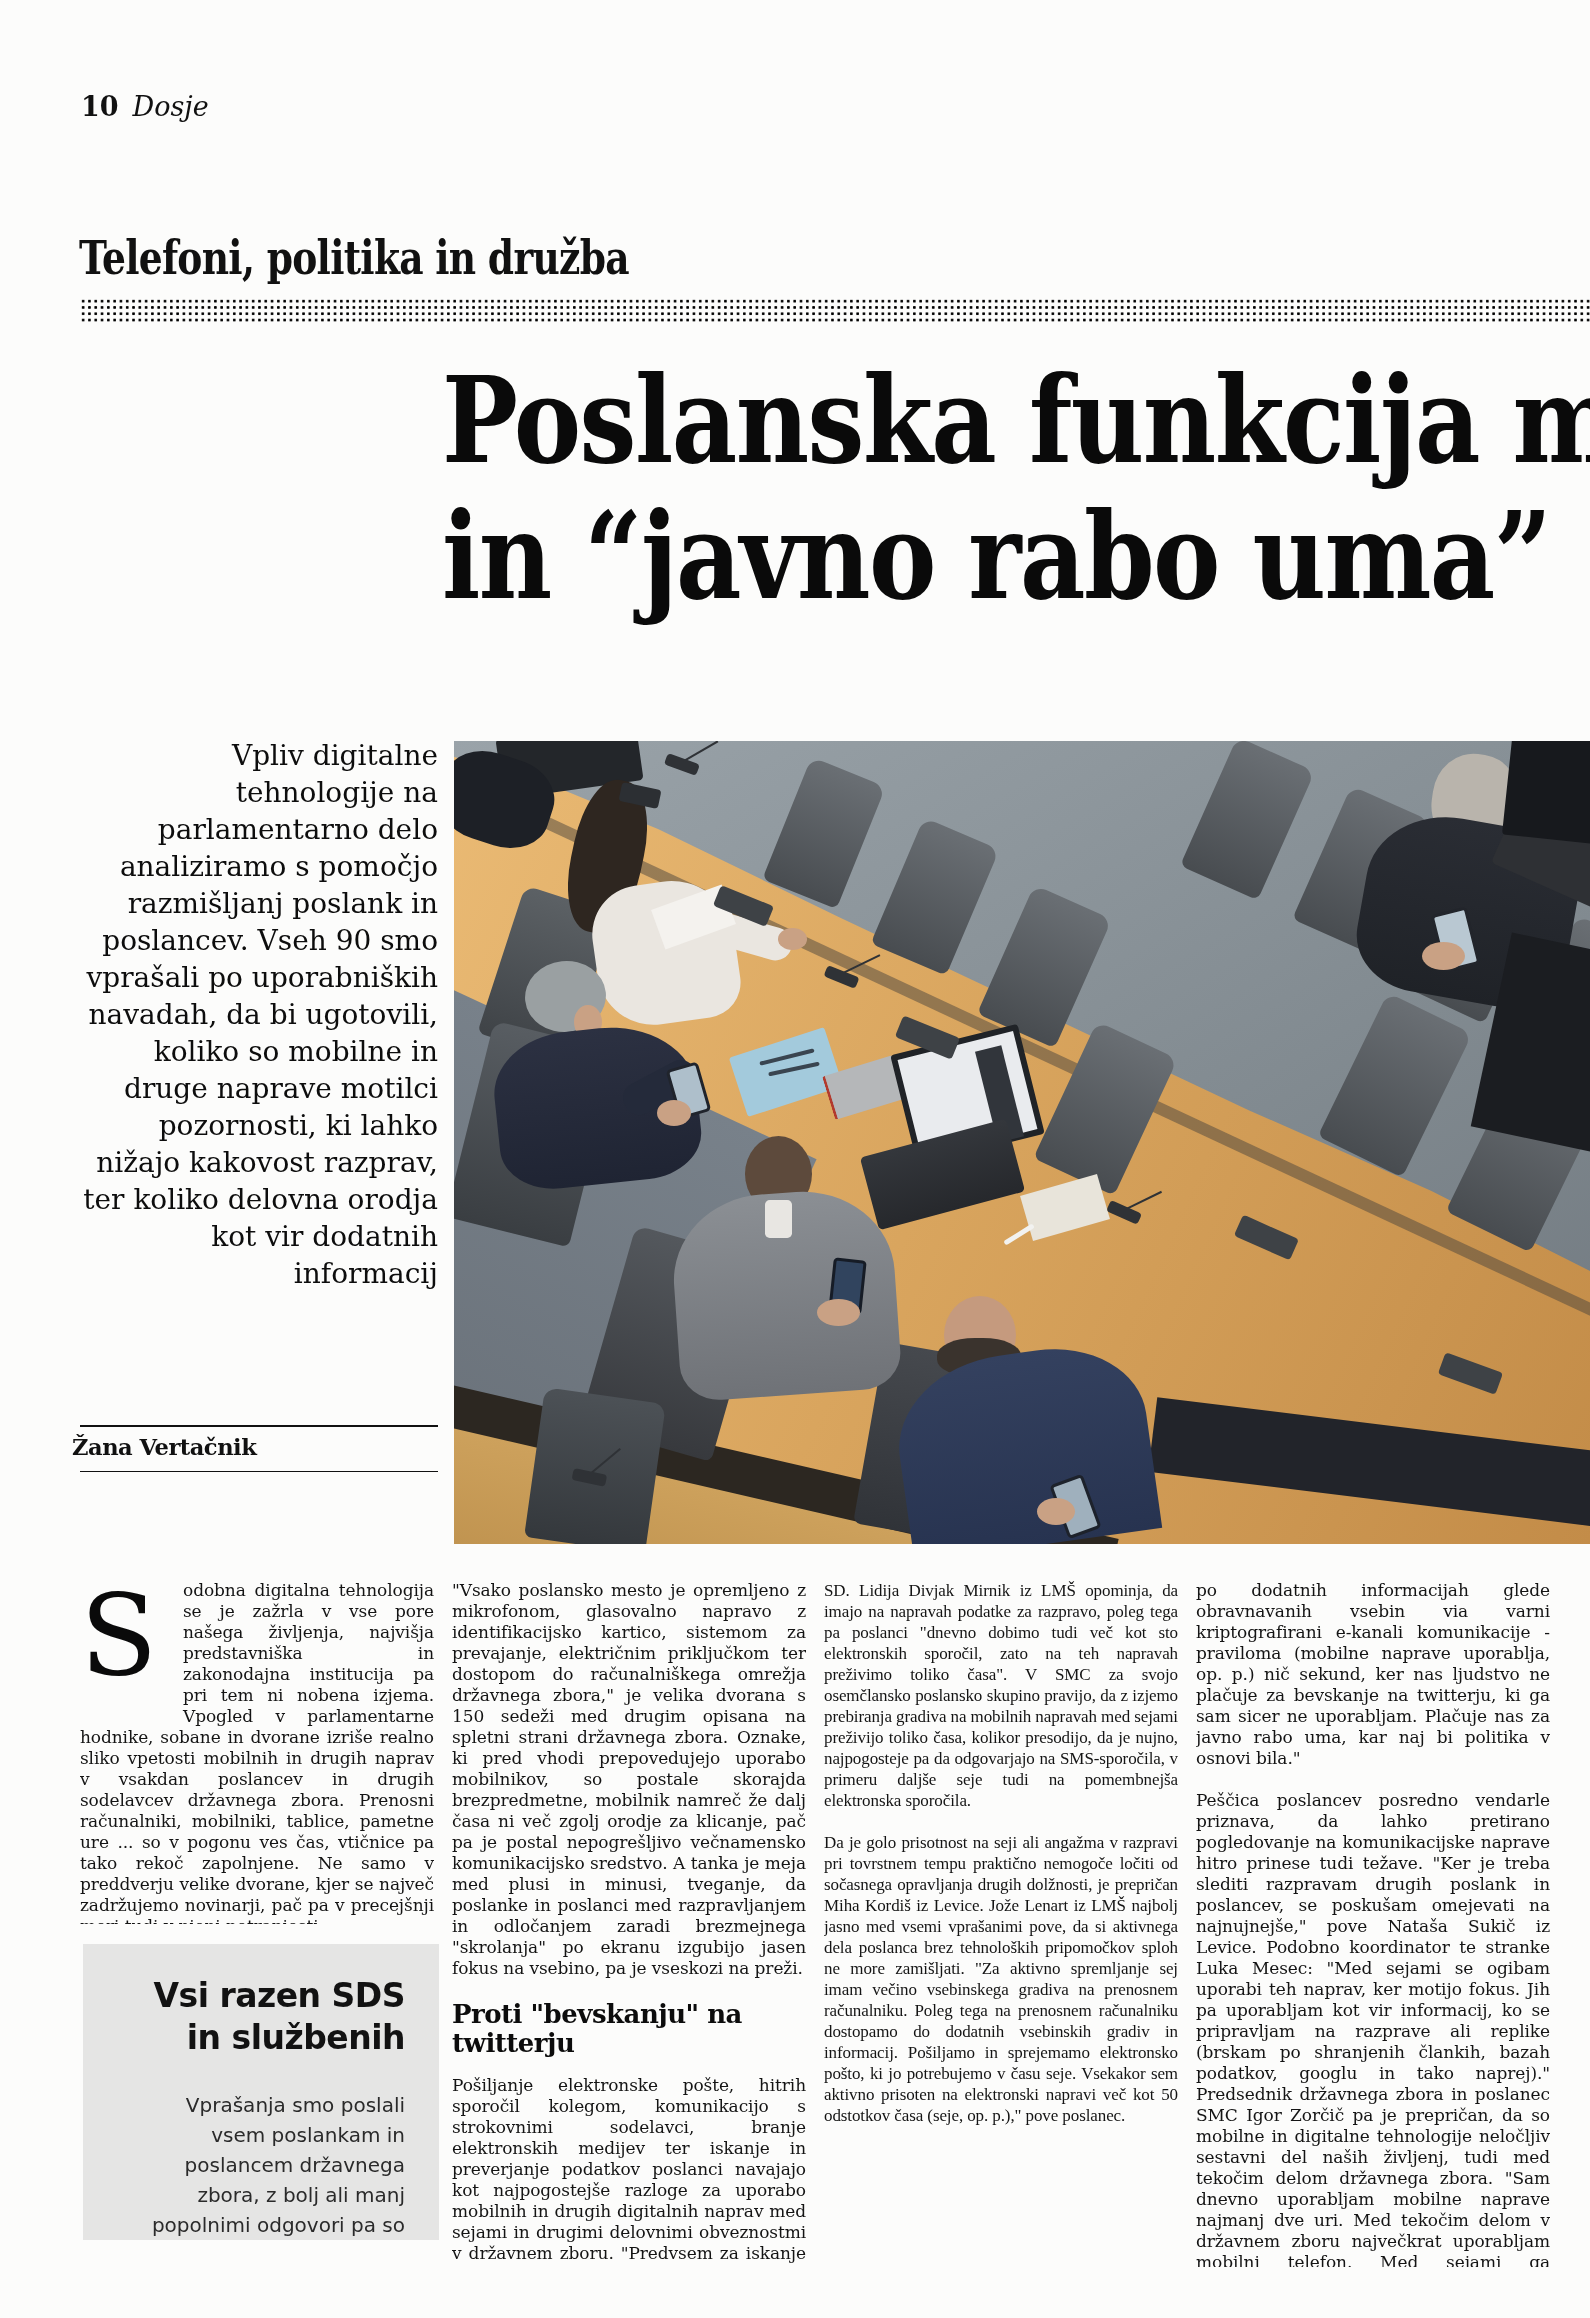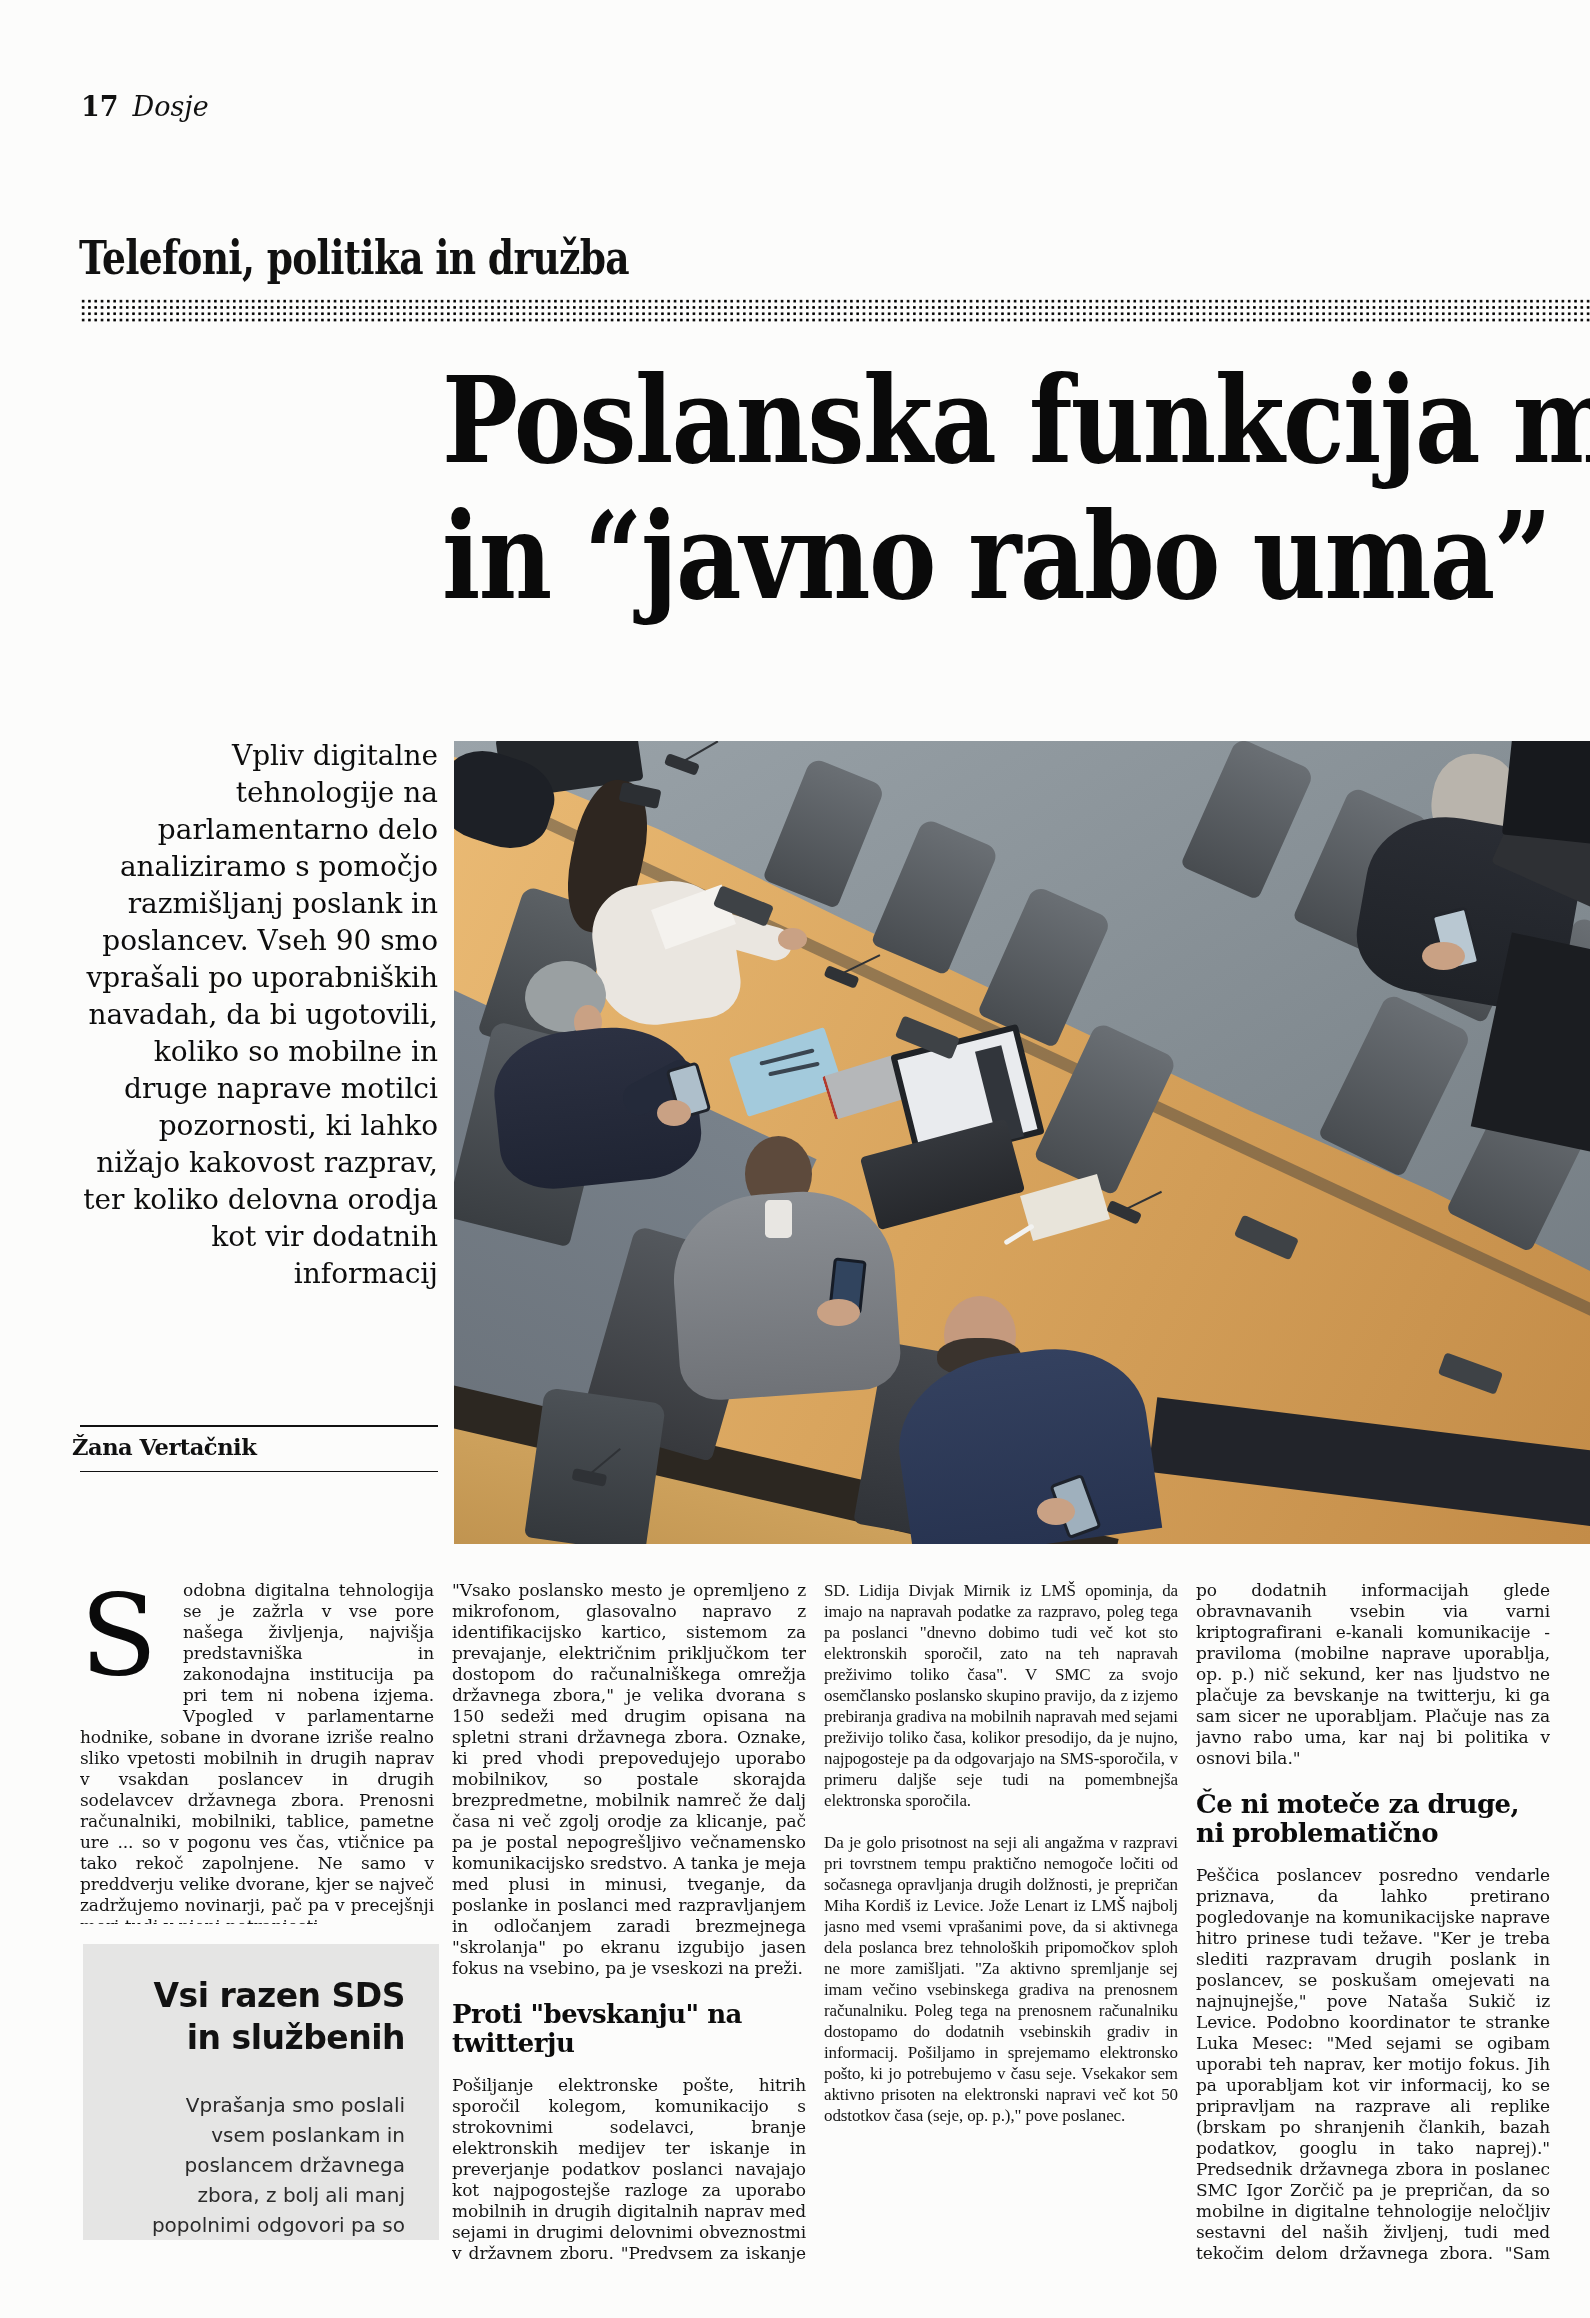--- a/index.html
+++ b/index.html
@@ -70,21 +70,21 @@
   .skin{background:#c9a184;border-radius:50%;}
   .micbase{width:34px;height:12.2px;background:#2f3236;border-radius:3.8px;}
   .micstalk{width:2.4px;height:43px;background:#2f3236;}
 </style>
 </head>
 <body>
 
 <div class="page">
 
   <div class="folio">
-    <span class="num">17</span><span class="sec">Dosje</span>
+    <span class="num">10</span><span class="sec">Dosje</span>
   </div>
   <div class="kicker">Telefoni, politika in družba</div>
   <div class="dotrule"></div>
 
   <div class="headline">
     <span>Poslanska funkcija m</span><br>
     <span>in “javno rabo uma”</span>
   </div>
 
   <div class="lead">Vpliv digitalne tehnologije na parlamentarno delo analiziramo s pomočjo razmišljanj poslank in poslancev. Vseh 90 smo vprašali po uporabniških navadah, da bi ugotovili, koliko so mobilne in druge naprave motilci pozornosti, ki lahko nižajo kakovost razprav, ter koliko delovna orodja kot vir dodatnih informacij</div>
@@ -200,21 +200,20 @@
   </div>
 
   <div class="bodycol c3">
     <p>SD. Lidija Divjak Mirnik iz LMŠ opominja, da imajo na napravah podatke za razpravo, poleg tega pa poslanci "dnevno dobimo tudi več kot sto elektronskih sporočil, zato na teh napravah preživimo toliko časa". V SMC za svojo osemčlansko poslansko skupino pravijo, da z izjemo prebiranja gradiva na mobilnih napravah med sejami preživijo toliko časa, kolikor presodijo, da je nujno, najpogosteje pa da odgovarjajo na SMS-sporočila, v primeru daljše seje tudi na pomembnejša elektronska sporočila.</p>
     <p>Da je golo prisotnost na seji ali angažma v razpravi pri tovrstnem tempu praktično nemogoče ločiti od sočasnega opravljanja drugih dolžnosti, je prepričan Miha Kordiš iz Levice. Jože Lenart iz LMŠ najbolj jasno med vsemi vprašanimi pove, da si aktivnega dela poslanca brez tehnoloških pripomočkov sploh ne more zamišljati. "Za aktivno spremljanje sej imam večino vsebinskega gradiva na prenosnem računalniku. Poleg tega na prenosnem računalniku dostopamo do dodatnih vsebinskih gradiv in informacij. Pošiljamo in sprejemamo elektronsko pošto, ki jo potrebujemo v času seje. Vsekakor sem aktivno prisoten na elektronski napravi več kot 50 odstotkov časa (seje, op. p.)," pove poslanec.</p>
 
   </div>
 
   <div class="bodycol c4">
     <p>po dodatnih informacijah glede obravnavanih vsebin via varni kriptografirani e-kanali komunikacije - praviloma (mobilne naprave uporablja, op. p.) nič sekund, ker nas ljudstvo ne plačuje za bevskanje na twitterju, ki ga sam sicer ne uporabljam. Plačuje nas za javno rabo uma, kar naj bi politika v osnovi bila."</p>
-    <div class="subhead">Če ni moteče za druge, ni problematično</div>
     <p>Peščica poslancev posredno vendarle priznava, da lahko pretirano pogledovanje na komunikacijske naprave hitro prinese tudi težave. "Ker je treba slediti razpravam drugih poslank in poslancev, se poskušam omejevati na najnujnejše," pove Nataša Sukič iz Levice. Podobno koordinator te stranke Luka Mesec: "Med sejami se ogibam uporabi teh naprav, ker motijo fokus. Jih pa uporabljam kot vir informacij, ko se pripravljam na razprave ali replike (brskam po shranjenih člankih, bazah podatkov, googlu in tako naprej)." Predsednik državnega zbora in poslanec SMC Igor Zorčič pa je prepričan, da so mobilne in digitalne tehnologije neločljiv sestavni del naših življenj, tudi med tekočim delom državnega zbora. "Sam dnevno uporabljam mobilne naprave najmanj dve uri. Med tekočim delom v državnem zboru največkrat uporabljam mobilni telefon. Med sejami ga uporabljam za branje službenih do-</p>
   </div>
 
   <div class="callout">
     <div class="ct">
       <span>Vsi razen SDS</span><br>
       <span>in službenih</span>
     </div>
     <div class="cb">Vprašanja smo poslali vsem poslankam in poslancem državnega zbora, z bolj ali manj popolnimi odgovori pa so se nam odzvali vsi z izjemo manjšincev in vladajoče SDS.</div>
   </div>

